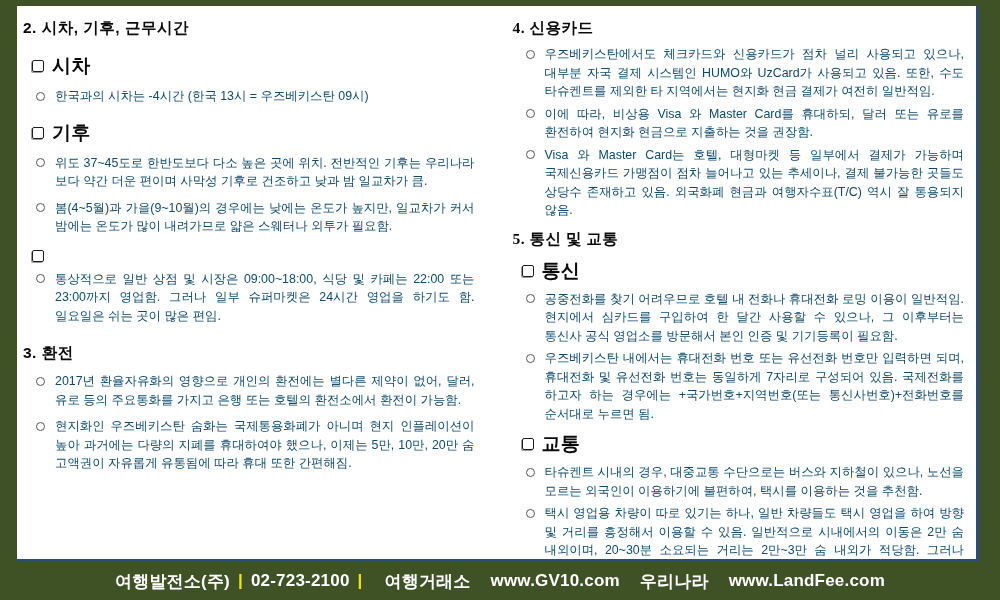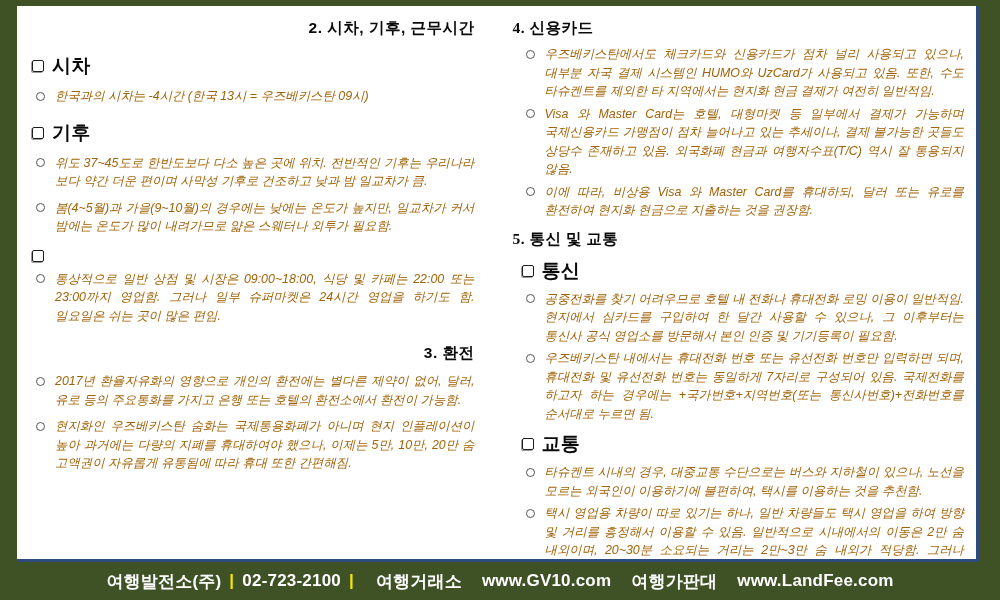--- a/index.html
+++ b/index.html
@@ -41,24 +41,24 @@
   .row.bullet {
     display: flex; align-items: flex-start;
     padding-left: 13px;
     font-size: 12.4px; line-height: 18.5px;
   }
   .o-marker {
     display: inline-block; width: 9px; height: 9px;
     border: 1.4px solid #555; border-radius: 50%;
     margin: 4.5px 10px 0 0; flex: 0 0 auto;
   }
-  .btext { flex: 1 1 auto; text-align: justify; word-break: keep-all; color: #a16207; font-style: italic; }
+  .btext { flex: 1 1 auto; text-align: justify; word-break: keep-all; color: #0c4a6e; }
 
   
-  .col-left .h1 { margin: 18px 0 8px; text-align: right; }
+  .col-left .h1 { margin: 18px 0 8px; }
   .col-left .h1:first-child { margin-top: 4px; }
   .col-left .h2 { margin: 14px 0 8px; }
   .col-left .bullet { margin-bottom: 8px; }
 
   
   .col-right .h1 { margin: 9px 0 6px; font-family: Liberation Serif, serif; }
   .col-right .h1:first-child { margin-top: 4px; }
   .col-right .h2 { margin: 8px 0 6px; }
   .col-right .bullet { margin-bottom: 4px; }
 
@@ -120,25 +120,25 @@
         </div>
       </div>
     <div class="col col-right" id="col-right">
         <div class="row h1"><span>4. 신용카드</span></div>
         <div class="row bullet">
           <span class="o-marker"></span>
           <span class="btext">우즈베키스탄에서도 체크카드와 신용카드가 점차 널리 사용되고 있으나, 대부분 자국 결제 시스템인 HUMO와 UzCard가 사용되고 있음. 또한, 수도 타슈켄트를 제외한 타 지역에서는 현지화 현금 결제가 여전히 일반적임.</span>
         </div>
         <div class="row bullet">
           <span class="o-marker"></span>
-          <span class="btext">Visa 와 Master Card는 호텔, 대형마켓 등 일부에서 결제가 가능하며 국제신용카드 가맹점이 점차 늘어나고 있는 추세이나, 결제 불가능한 곳들도 상당수 존재하고 있음. 외국화폐 현금과 여행자수표(T/C) 역시 잘 통용되지 않음.</span>
+          <span class="btext">이에 따라, 비상용 Visa 와 Master Card를 휴대하되, 달러 또는 유로를 환전하여 현지화 현금으로 지출하는 것을 권장함.</span>
         </div>
         <div class="row bullet">
           <span class="o-marker"></span>
-          <span class="btext">이에 따라, 비상용 Visa 와 Master Card를 휴대하되, 달러 또는 유로를 환전하여 현지화 현금으로 지출하는 것을 권장함.</span>
+          <span class="btext">Visa 와 Master Card는 호텔, 대형마켓 등 일부에서 결제가 가능하며 국제신용카드 가맹점이 점차 늘어나고 있는 추세이나, 결제 불가능한 곳들도 상당수 존재하고 있음. 외국화폐 현금과 여행자수표(T/C) 역시 잘 통용되지 않음.</span>
         </div>
         <div class="row h1"><span>5. 통신 및 교통</span></div>
         <div class="row h2">
           <span class="sq-marker"></span>
           <span>통신</span>
         </div>
         <div class="row bullet">
           <span class="o-marker"></span>
           <span class="btext">공중전화를 찾기 어려우므로 호텔 내 전화나 휴대전화 로밍 이용이 일반적임. 현지에서 심카드를 구입하여 한 달간 사용할 수 있으나, 그 이후부터는 통신사 공식 영업소를 방문해서 본인 인증 및 기기등록이 필요함.</span>
         </div>
@@ -160,16 +160,16 @@
         </div>
       </div>
   </div>
   <div class="footer" id="footer">
       <span class="">여행발전소(주)</span>
       <span class="sep">|</span>
       <span class="">02-723-2100</span>
       <span class="sep">|</span>
       <span class="gap-wide">여행거래소</span>
       <span class="gap-wide">www.GV10.com</span>
-      <span class="gap-wide">여행가판대</span>
+      <span class="gap-wide">우리나라</span>
       <span class="gap-wide">www.LandFee.com</span>
     </div>
 </div>
 
 </body></html>

